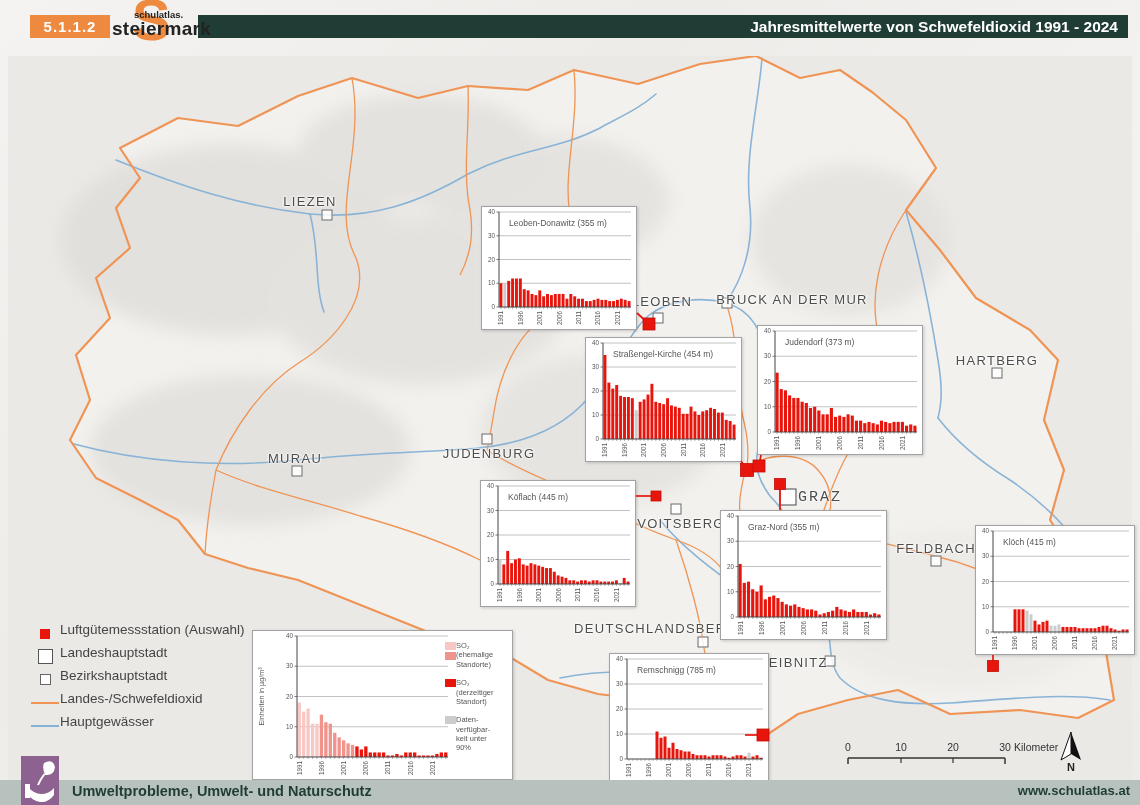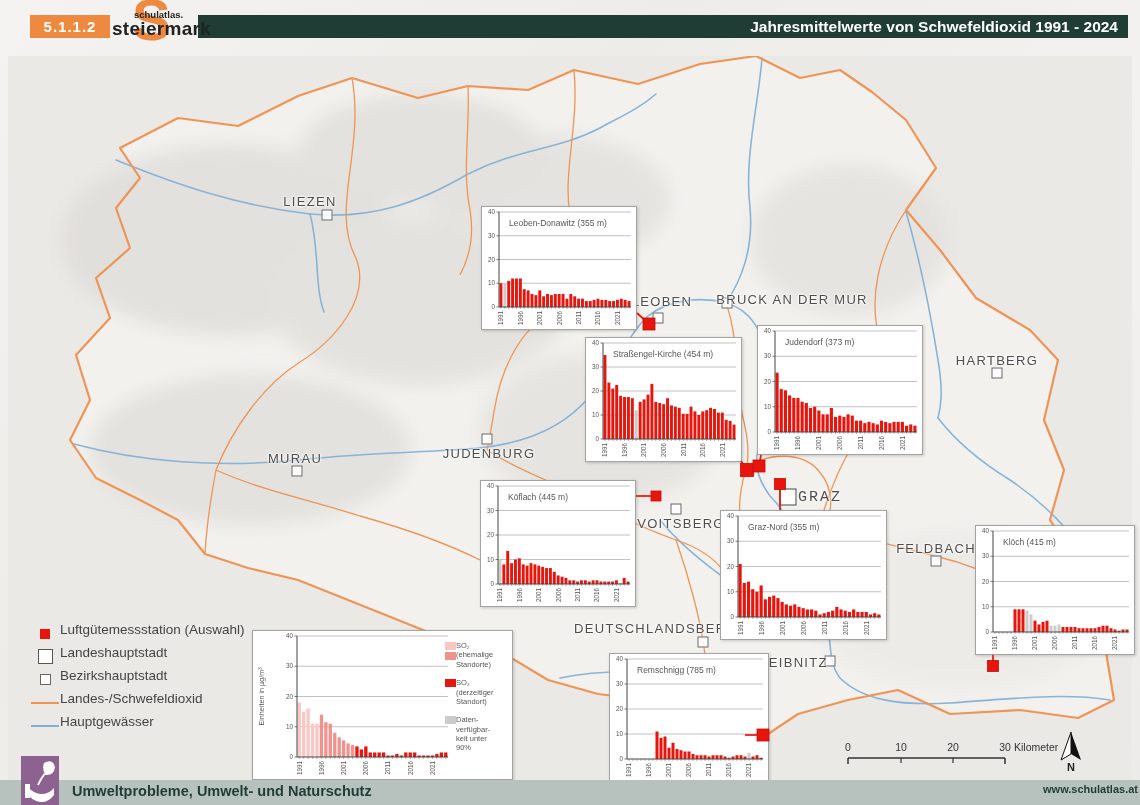--- a/index.html
+++ b/index.html
@@ -44,21 +44,21 @@
   .sym-border{width:28px;height:0;border-top:2px solid #ef9455;}
   .sym-river{width:28px;height:0;border-top:2px solid #84b1d6;}
   
   #scalebar{left:840px;top:738px;z-index:7;}
   #scalebar text{font-size:10.5px;fill:#333;font-family:"Liberation Sans",sans-serif;}
   #north{left:1054px;top:728px;z-index:7;}
   #north text{font-size:11px;font-weight:bold;fill:#222;font-family:"Liberation Sans",sans-serif;}
   
   #footer-bar{left:0;top:780px;width:1140px;height:25px;background:#b7c2be;z-index:20;}
   #footer-left{left:72px;top:783px;font-size:14.5px;font-weight:bold;color:#1f3c35;z-index:22;}
-  #footer-right{left:16px;top:783px;width:1122px;text-align:right;font-size:11px;font-weight:bold;color:#1f3c35;z-index:22;}
+  #footer-right{left:8px;top:783px;width:1122px;text-align:right;font-size:13px;font-weight:bold;color:#1f3c35;z-index:22;}
   #footer-icon{left:21px;top:756px;width:38px;height:49px;background:#8e6290;z-index:23;}
 </style>
 </head>
 <body>
 
 <svg id="basemap" class="abs" width="1140" height="805">
   <defs>
     <clipPath id="mapclip">
         <rect x="8" y="56" width="1124" height="724"></rect>
       </clipPath>

